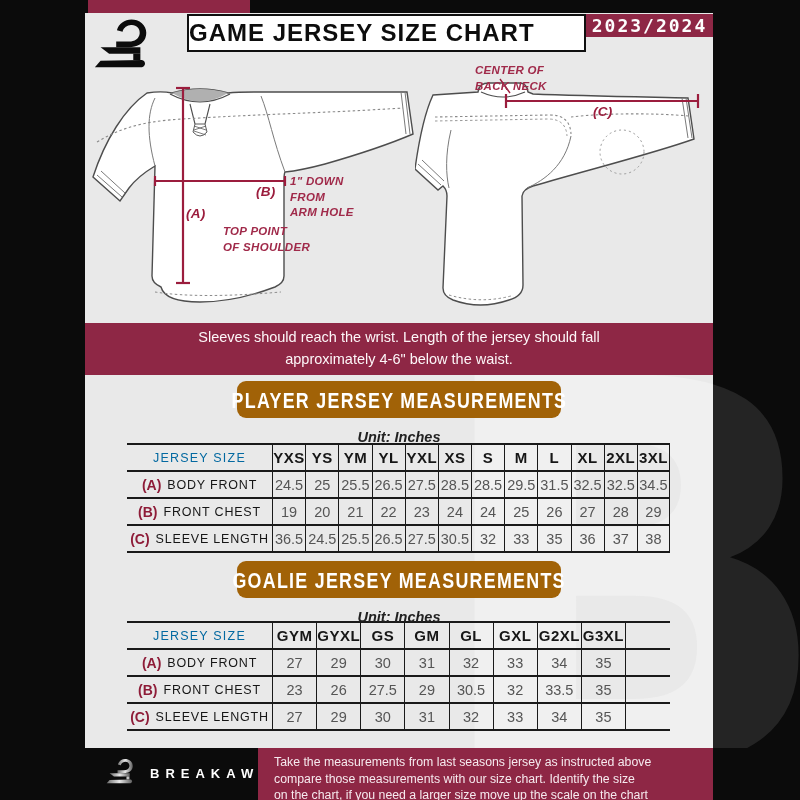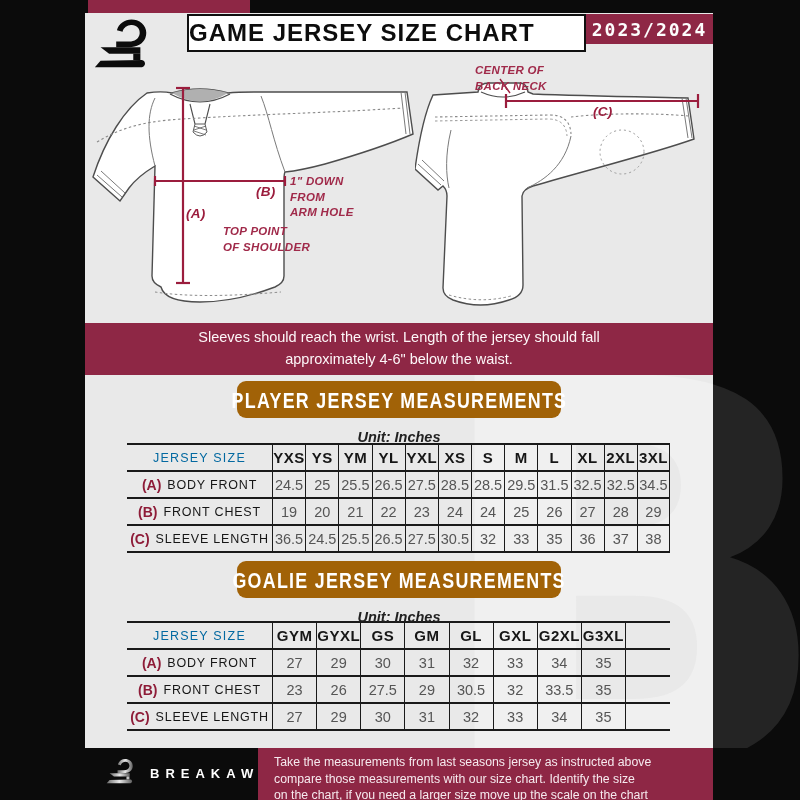--- a/index.html
+++ b/index.html
@@ -13,21 +13,21 @@
   #page{position:absolute;left:85px;top:0;width:628px;height:800px;z-index:1;}
   #top-strip{position:absolute;left:3px;top:0;width:162px;height:13px;background:#8e2745;}
   #content{position:absolute;left:0;top:13px;width:628px;height:735px;background:#e9e9e9;overflow:hidden;}
   #wm-light{position:absolute;left:340px;top:352px;color:#f2f2f2;opacity:.85;z-index:0;}
   
   #logo{position:absolute;left:8px;top:3px;width:72px;height:64px;z-index:3;}
   #title-box{position:absolute;left:102px;top:1px;width:399px;height:38px;background:#fff;
              border:2.5px solid #101010;box-sizing:border-box;z-index:3;
              display:flex;align-items:center;justify-content:flex-start;}
   #title-box span{font-size:24px;font-weight:800;letter-spacing:1px;color:#0d0d0d;white-space:nowrap;}
-  #season-box{position:absolute;left:501px;top:1px;width:127px;height:30px;background:#8e2745;z-index:3;
+  #season-box{position:absolute;left:501px;top:1px;width:127px;height:23px;background:#8e2745;z-index:3;
               display:flex;align-items:center;justify-content:center;}
   #season-box span{font-family:"DejaVu Sans Mono",monospace;font-size:18px;font-weight:bold;
                    letter-spacing:2px;color:#fdfdfd;}
   
   .jersey{position:absolute;z-index:1;}
   #jersey-front{left:0;top:67px;}
   #jersey-back{left:330px;top:67px;}
   #measure-overlay{position:absolute;left:0;top:0;z-index:2;pointer-events:none;}
   .annot{position:absolute;color:#a02a4a;z-index:3;font-style:italic;line-height:1.35;
          letter-spacing:.3px;white-space:pre-line;}

